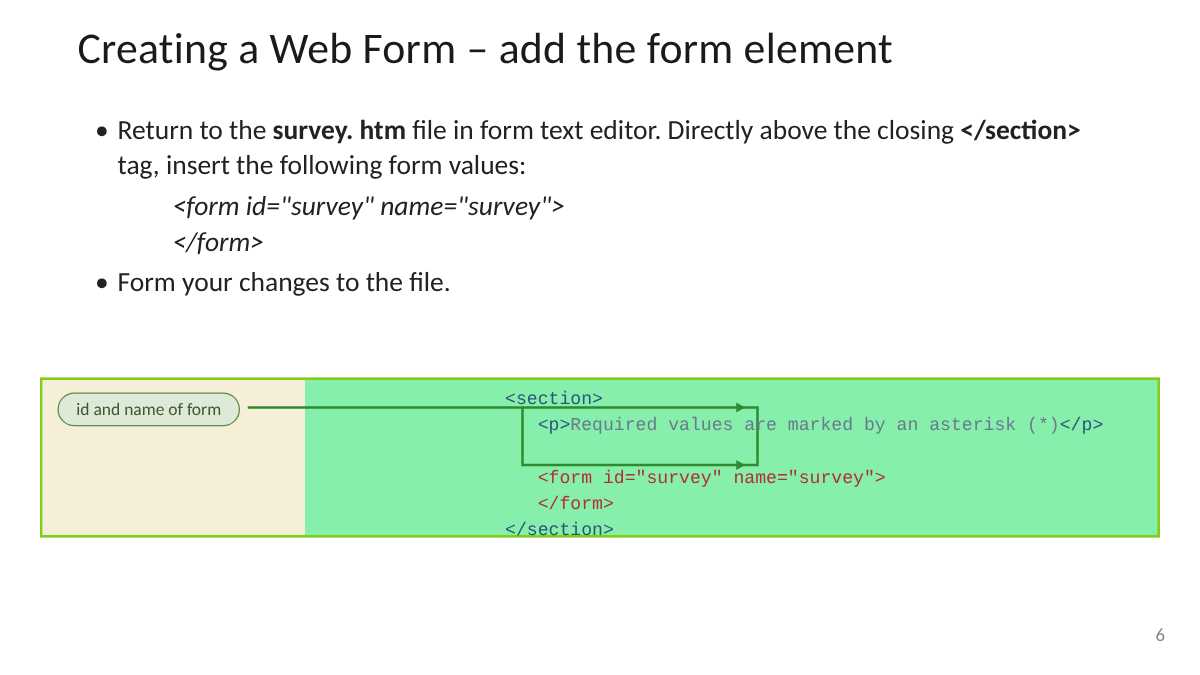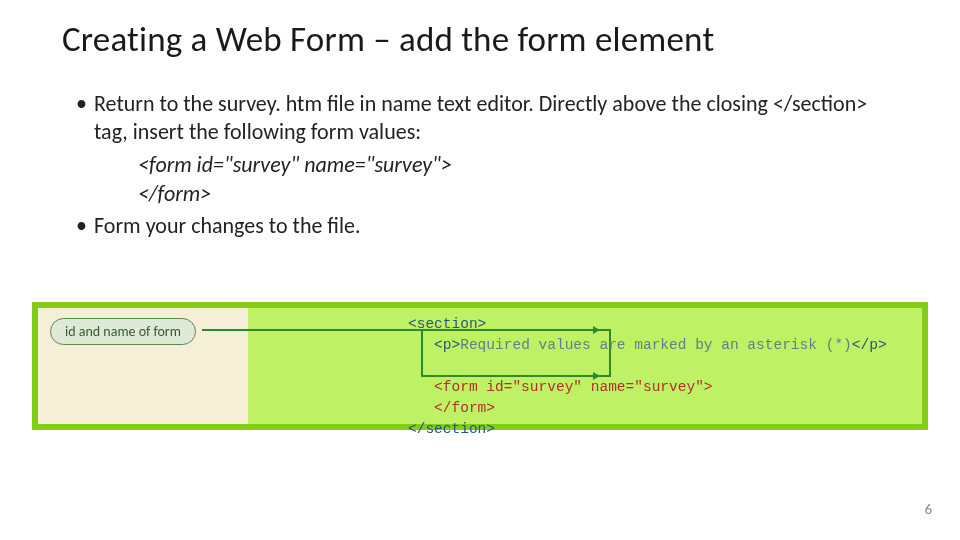--- a/index.html
+++ b/index.html
@@ -41,38 +41,38 @@
     position: relative;
     padding-left: 18px;
     margin-bottom: 4px;
   }
   .bullet::before {
     content: "•";
     position: absolute;
     left: 0;
     top: 0;
   }
-  .bold { font-weight: 400; }
+  .bold { font-weight: 700; }
   .codeblock {
     font-style: italic;
     margin: 6px 0 4px 62px;
     font-size: 22px;
     line-height: 1.3;
   }
 
   
   .figure {
     position: absolute;
     left: 32px;
     top: 302px;
     width: 896px;
     height: 128px;
-    border: 6px solid #84cc16;
+    border: 2px solid #84cc16;
     box-sizing: border-box;
-    background: #bef264;
+    background: #86efac;
   }
   .column-cream {
     position: absolute;
     left: 0;
     top: 0;
     width: 210px;
     height: 100%;
     background: #f5efd7;
   }
   .callout {
@@ -121,21 +121,21 @@
 </style>
 </head>
 <body>
 
 <div class="slide">
 
   <div class="title">Creating a Web Form – add the form element</div>
 
   <div class="body">
     <div class="bullet">
-      <span>Return to the </span><span class="bold">survey. htm</span><span> file in name text editor. Directly above the closing </span><span class="bold">&lt;/section&gt;</span><span> tag, insert the following form values:</span>
+      <span>Return to the </span><span class="bold">survey. htm</span><span> file in form text editor. Directly above the closing </span><span class="bold">&lt;/section&gt;</span><span> tag, insert the following form values:</span>
     </div>
     <div class="codeblock">
       <div>&lt;form id="survey" name="survey"&gt;</div>
       <div>&lt;/form&gt;</div>
     </div>
     <div class="bullet">Form your changes to the file.</div>
   </div>
 
   <div class="figure">
     <div class="column-cream"></div>

